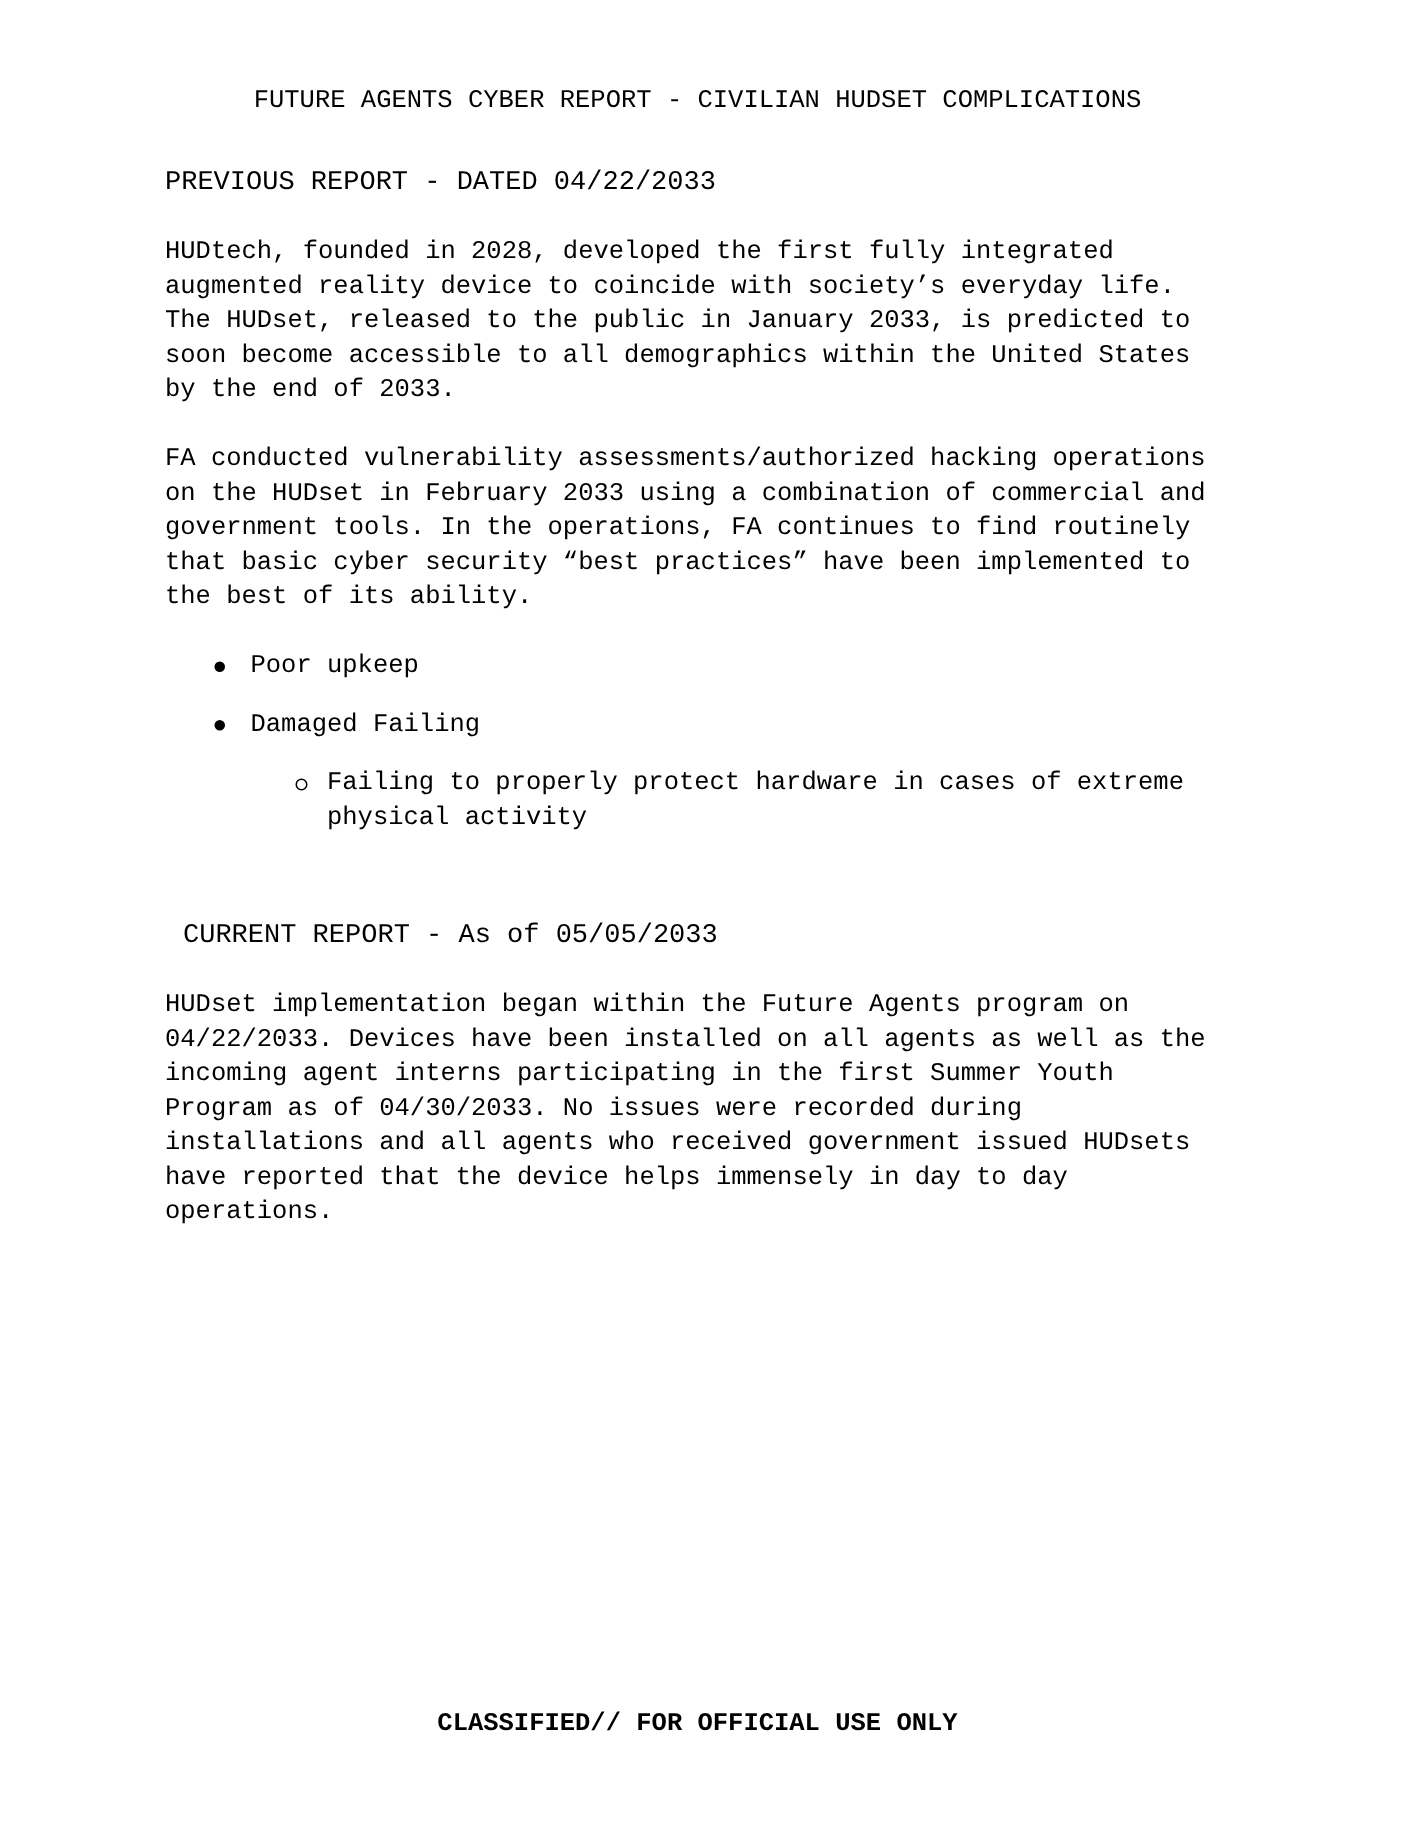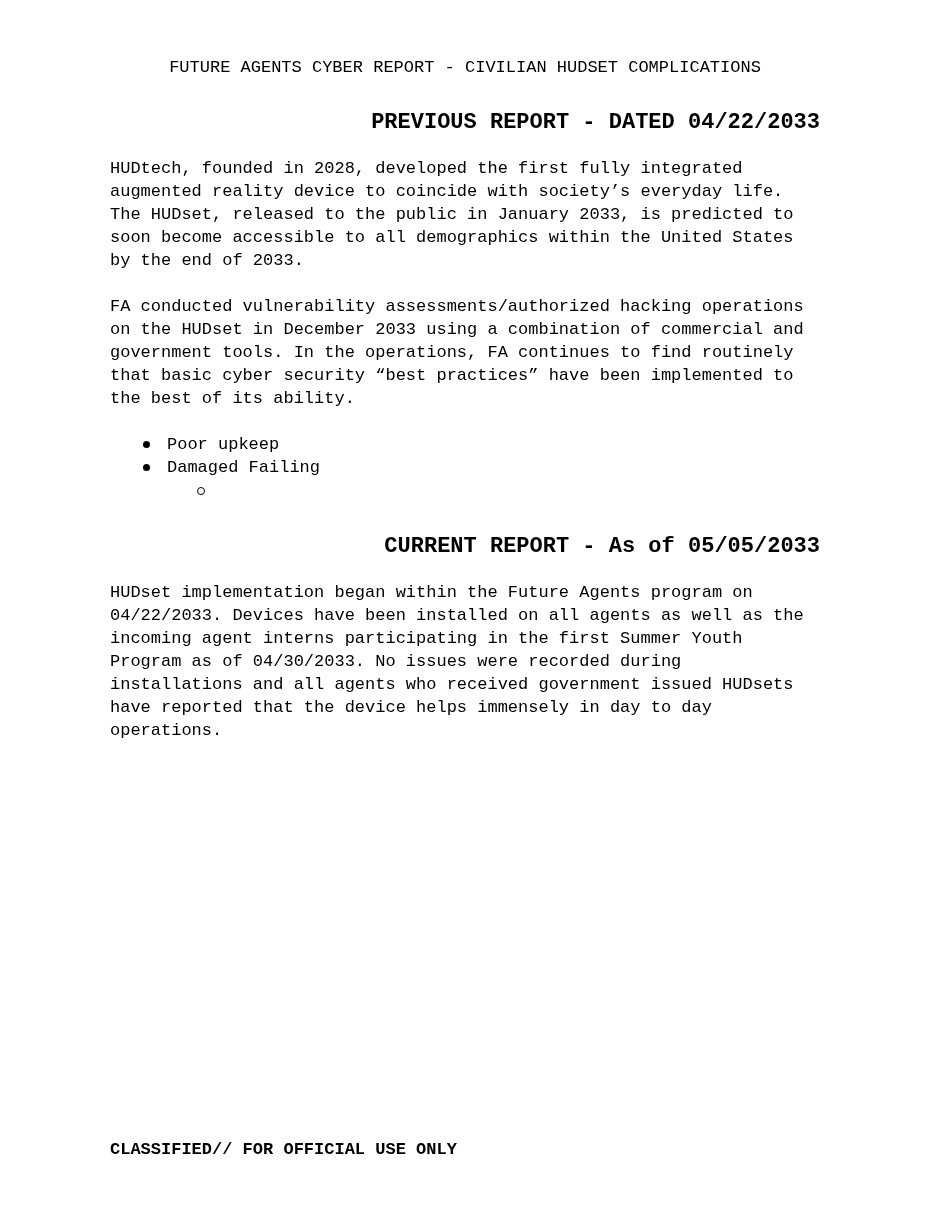--- a/index.html
+++ b/index.html
@@ -22,32 +22,31 @@
   }
   .doc-title {
     margin: 0 0 32px 0;
     font-size: 17px;
     font-weight: normal;
     text-align: center;
     letter-spacing: 0;
   }
   .section-heading {
     margin: 0 0 23px 0;
-    font-size: 22px;
-    font-weight: bold;
-    text-align: right;
+    font-size: 18px;
+    font-weight: normal;
   }
-  .section-heading.second { margin-top: 56px; }
+  .section-heading.second { margin-top: 56px; margin-left: 12px; }
   p.para { margin: 0 2px 23px 0; }
   ul.bullet-list {
     list-style: none;
     margin: 0;
     padding: 0;
   }
-  .li { position: relative; }
+  .li { position: relative; margin-top: 16px; }
   .li.l1 { padding-left: 57px; }
   .li.l2 { padding-left: 108px; }
   .marker-dot {
     position: absolute;
     left: 33px; top: 8px;
     width: 7px; height: 7px;
     border-radius: 50%;
     background: #000;
   }
   .marker-circle {
@@ -57,47 +56,49 @@
     border-radius: 50%;
     border: 1.5px solid #000;
     box-sizing: border-box;
     background: transparent;
   }
   .classification-footer {
     position: absolute;
     top: 1138px;
     left: 110px;
     width: 710px;
+    text-align: center;
     font-weight: bold;
   }
 </style>
 </head>
 <body>
 
 <div class="page">
   <div class="content">
 
     <h1 class="doc-title">FUTURE AGENTS CYBER REPORT - CIVILIAN HUDSET COMPLICATIONS</h1>
 
     <h2 class="section-heading">PREVIOUS REPORT - DATED 04/22/2033</h2>
 
     <p class="para">HUDtech, founded in 2028, developed the first fully integrated augmented reality device to coincide with society’s everyday life. The HUDset, released to the public in January 2033, is predicted to soon become accessible to all demographics within the United States by the end of 2033.</p>
-    <p class="para">FA conducted vulnerability assessments/authorized hacking operations on the HUDset in December 2033 using a combination of commercial and government tools. In the operations, FA continues to find routinely that basic cyber security “best practices” have been implemented to the best of its ability.</p>
+    <p class="para">FA conducted vulnerability assessments/authorized hacking operations on the HUDset in February 2033 using a combination of commercial and government tools. In the operations, FA continues to find routinely that basic cyber security “best practices” have been implemented to the best of its ability.</p>
 
     <ul class="bullet-list">
       <li class="li l1">
         <span class="marker-dot"></span>
         <span>Poor upkeep</span>
       </li>
       <li class="li l1">
         <span class="marker-dot"></span>
         <span>Damaged Failing</span>
       </li>
       <li class="li l2">
         <span class="marker-circle"></span>
+        <span>Failing to properly protect hardware in cases of extreme physical activity</span>
       </li>
     </ul>
 
     <h2 class="section-heading second">CURRENT REPORT - As of 05/05/2033</h2>
 
     <p class="para">HUDset implementation began within the Future Agents program on 04/22/2033. Devices have been installed on all agents as well as the incoming agent interns participating in the first Summer Youth Program as of 04/30/2033. No issues were recorded during installations and all agents who received government issued HUDsets have reported that the device helps immensely in day to day operations.</p>
 
   </div>
 
   <div class="classification-footer">CLASSIFIED// FOR OFFICIAL USE ONLY</div>

